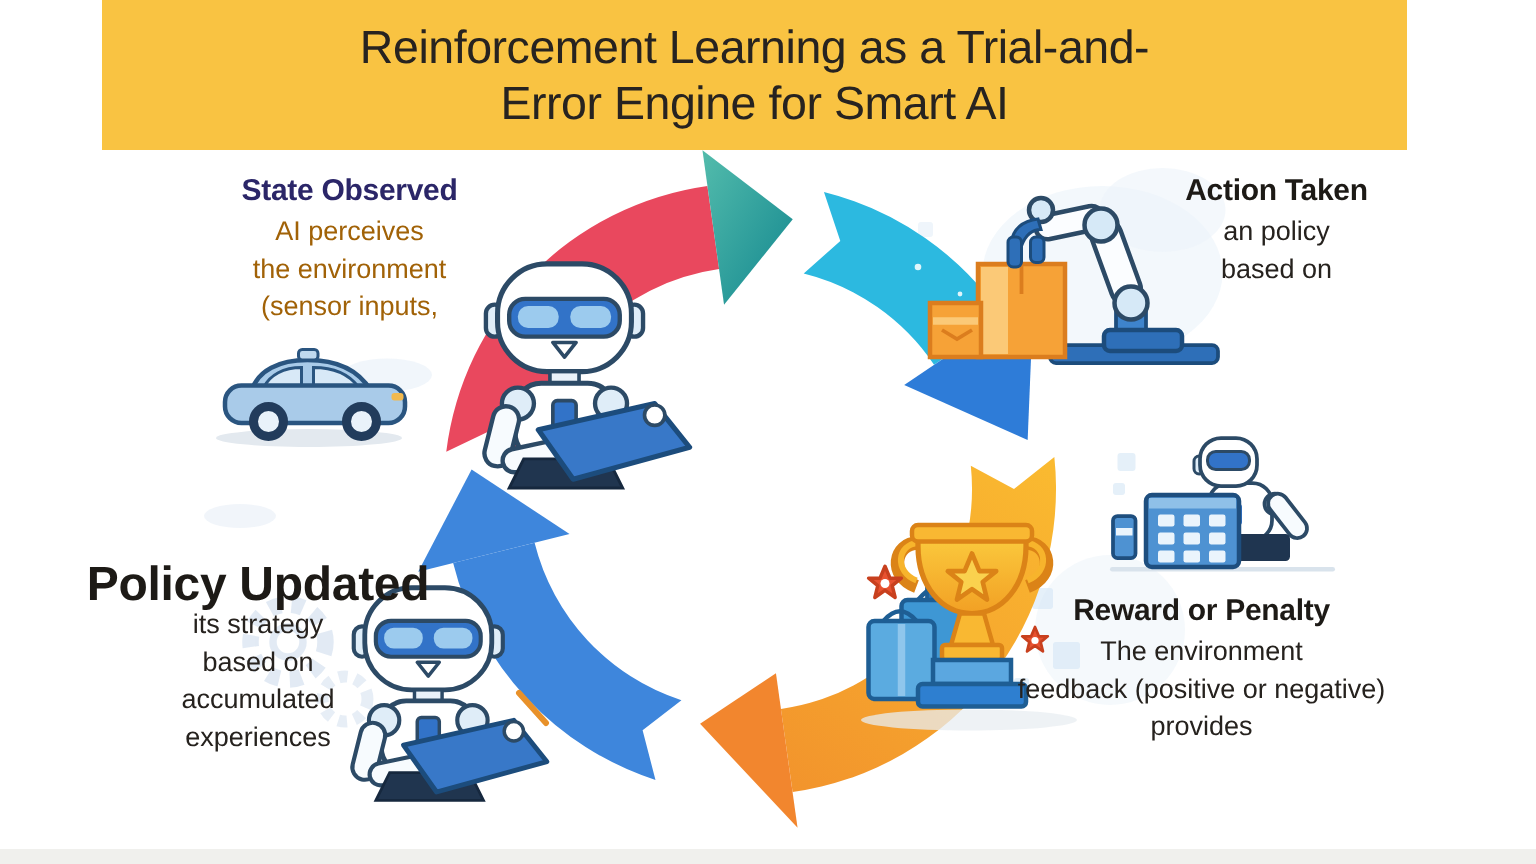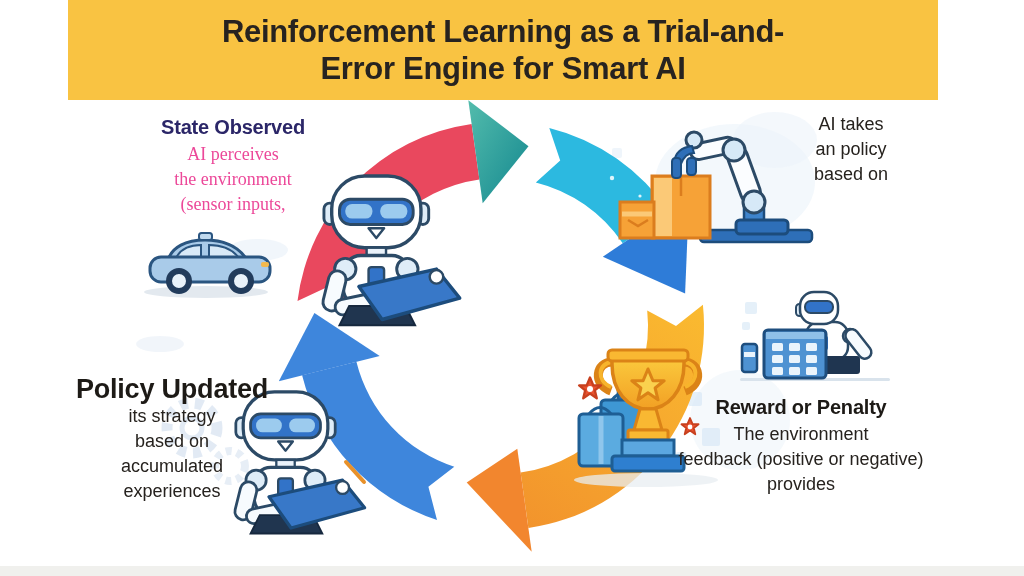--- a/index.html
+++ b/index.html
@@ -1,33 +1,33 @@
 <!DOCTYPE html>
 <html><head>
 <meta charset="utf-8">
 <style>
   html,body{margin:0;padding:0;background:#e8e8e8;}
   #stage{position:relative;width:1024px;height:576px;background:#ffffff;overflow:hidden;
          font-family:"Liberation Sans",sans-serif;}
   
   #banner{position:absolute;left:68px;top:0;width:870px;height:100px;background:#F9C342;
           display:flex;flex-direction:column;justify-content:center;align-items:center;}
-  .banner-line{font-weight:bold;font-size:31px;line-height:37px;color:#272320;letter-spacing:-0.3px;}
+  .banner-line{font-weight:normal;font-size:31px;line-height:37px;color:#272320;letter-spacing:-0.3px;}
   
   #diagram{position:absolute;left:0;top:0;width:1024px;height:576px;}
   
   .step{position:absolute;text-align:center;transform:translateX(-50%);}
   .step-title{font-weight:bold;font-size:20px;line-height:30px;color:#1d1a16;letter-spacing:-0.2px;}
   .step-lines{font-size:18px;line-height:25px;color:#26221e;}
   #step-state{left:233px;top:112px;width:260px;}
   #step-state .step-title{color:#2B2668;}
-  #step-state .step-lines{color:#ec4899;font-family:Liberation Serif, serif;}
+  #step-state .step-lines{color:#a16207;}
   #step-action{left:851px;top:112px;width:280px;}
   #step-policy{left:172px;top:374px;width:260px;}
-  #step-policy .step-title{font-size:27px;}
+  #step-policy .step-title{font-size:32px;}
   #step-reward{left:801px;top:392px;width:290px;}
   #bottom-strip{position:absolute;left:0;bottom:0;width:1024px;height:10px;background:#F0F0ED;}
 </style>
 </head>
 <body>
 
 <div id="stage">
 
   <div id="banner">
     <div class="banner-line">Reinforcement Learning as a Trial-and-</div>
@@ -212,22 +212,22 @@
   <div class="step" id="step-state">
     <div class="step-title">State Observed</div>
     <div class="step-lines">
       <div>AI perceives</div>
       <div>the environment</div>
       <div>(sensor inputs,</div>
     </div>
   </div>
 
   <div class="step" id="step-action">
-    <div class="step-lines">
-      <div>AI takes</div>
+    <div class="step-title">Action Taken</div>
+    <div class="step-lines">
       <div>an policy</div>
       <div>based on</div>
     </div>
   </div>
 
   <div class="step" id="step-reward">
     <div class="step-title">Reward or Penalty</div>
     <div class="step-lines">
       <div>The environment</div>
       <div>feedback (positive or negative)</div>

